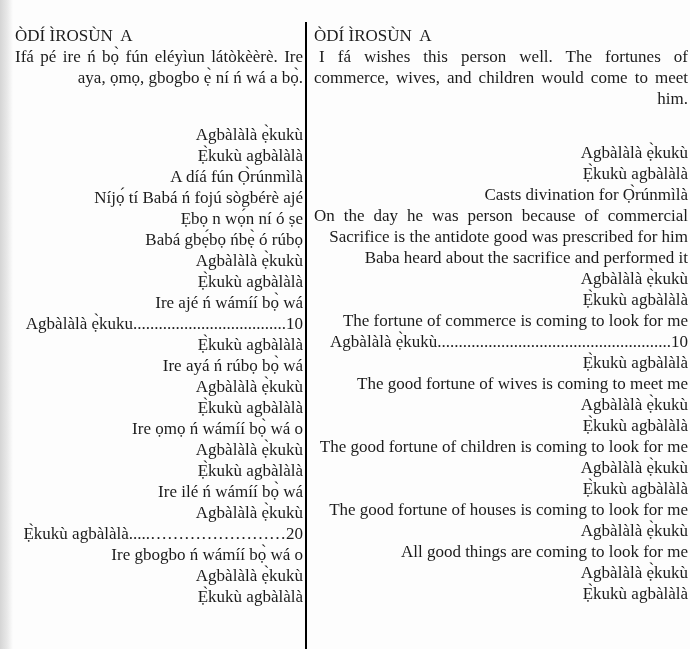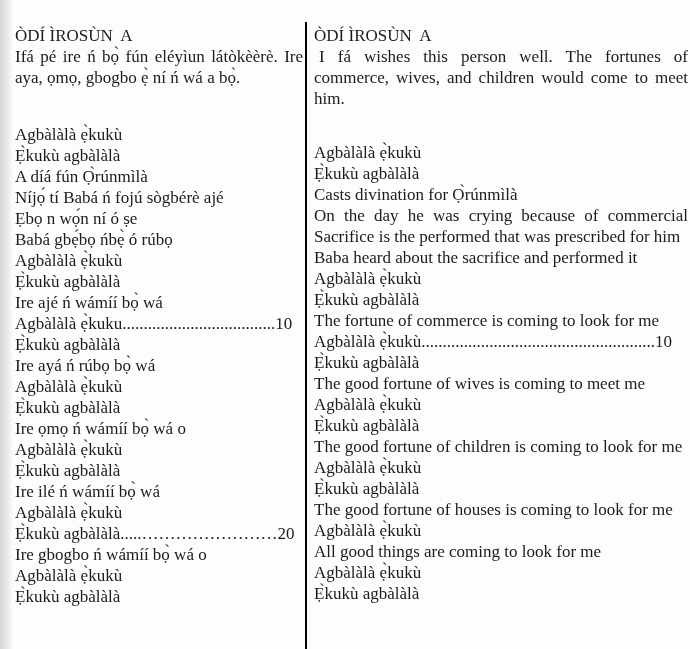--- a/index.html
+++ b/index.html
@@ -12,21 +12,21 @@
   .page{position:relative;width:590px;height:649px;}
   .edge-strip{
     position:absolute;left:0;top:0;width:13px;height:649px;
     background:linear-gradient(to right,#d5d5d5,#e8e8e8 55%,#fdfdfd 100%);
   }
   .divider{position:absolute;left:305px;top:22px;width:2px;height:627px;background:#000;}
   .col{position:absolute;top:0;}
   .col-left{left:15px;width:288px;}
   .col-right{left:314px;width:374px;}
   .header{margin-top:25px;white-space:pre-wrap;height:21px;}
-  .line{height:21px;white-space:nowrap;}
+  .line{height:21px;white-space:nowrap;text-align:right;}
   .intro .line{white-space:normal;}
   .just{text-align:justify;text-align-last:justify;white-space:normal !important;}
   .indent{padding-left:112px;}
   .pad-first{padding-left:5px;}
   .col-left .spacer{height:36px;}
   .col-right .spacer{height:33px;}
 </style>
 </head>
 <body>
 
@@ -73,22 +73,22 @@
     <div class="intro">
         <div class="line just pad-first">I fá wishes this person well. The fortunes of</div>
         <div class="line just">commerce, wives, and children would come to meet</div>
         <div class="line">him.</div>
       </div>
     <div class="spacer"></div>
     <div class="verses">
         <div class="line">Agbàlàlà ẹ̀kukù</div>
         <div class="line">Ẹ̀kukù agbàlàlà</div>
         <div class="line">Casts divination for Ọ̀rúnmìlà</div>
-        <div class="line just">On the day he was crying because of commercial</div>
-        <div class="line">Sacrifice is the performed that was prescribed for him</div>
+        <div class="line just">On the day he was person because of commercial</div>
+        <div class="line">Sacrifice is the antidote good was prescribed for him</div>
         <div class="line">Baba heard about the sacrifice and performed it</div>
         <div class="line">Agbàlàlà ẹ̀kukù</div>
         <div class="line">Ẹ̀kukù agbàlàlà</div>
         <div class="line">The fortune of commerce is coming to look for me</div>
         <div class="line">Agbàlàlà ẹ̀kukù.......................................................10</div>
         <div class="line">Ẹ̀kukù agbàlàlà</div>
         <div class="line">The good fortune of wives is coming to meet me</div>
         <div class="line">Agbàlàlà ẹ̀kukù</div>
         <div class="line">Ẹ̀kukù agbàlàlà</div>
         <div class="line">The good fortune of children is coming to look for me</div>

